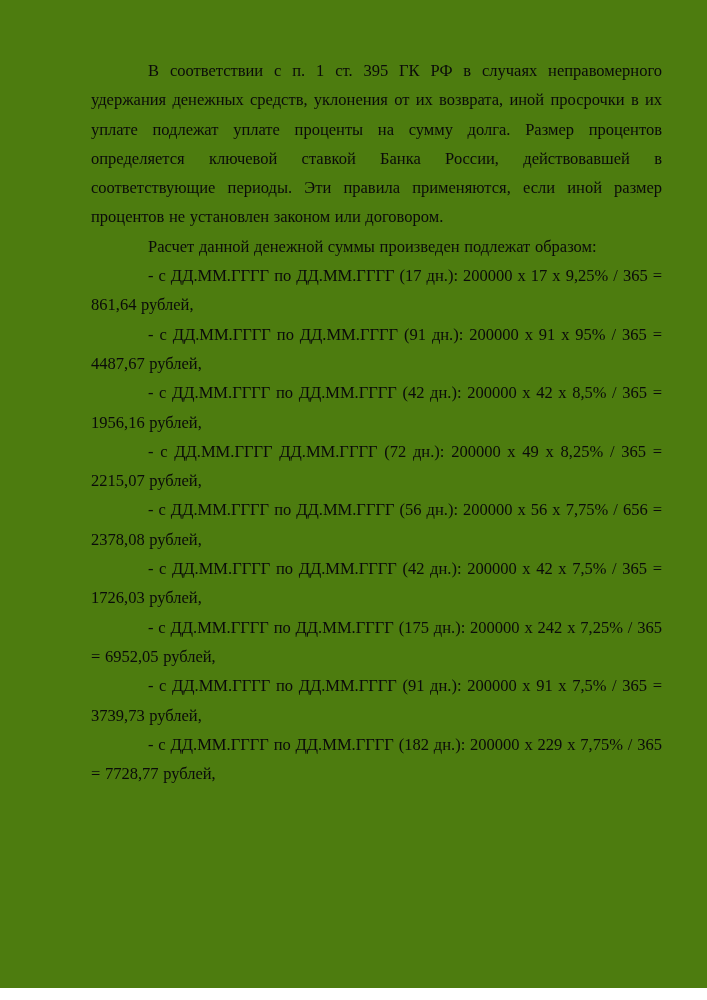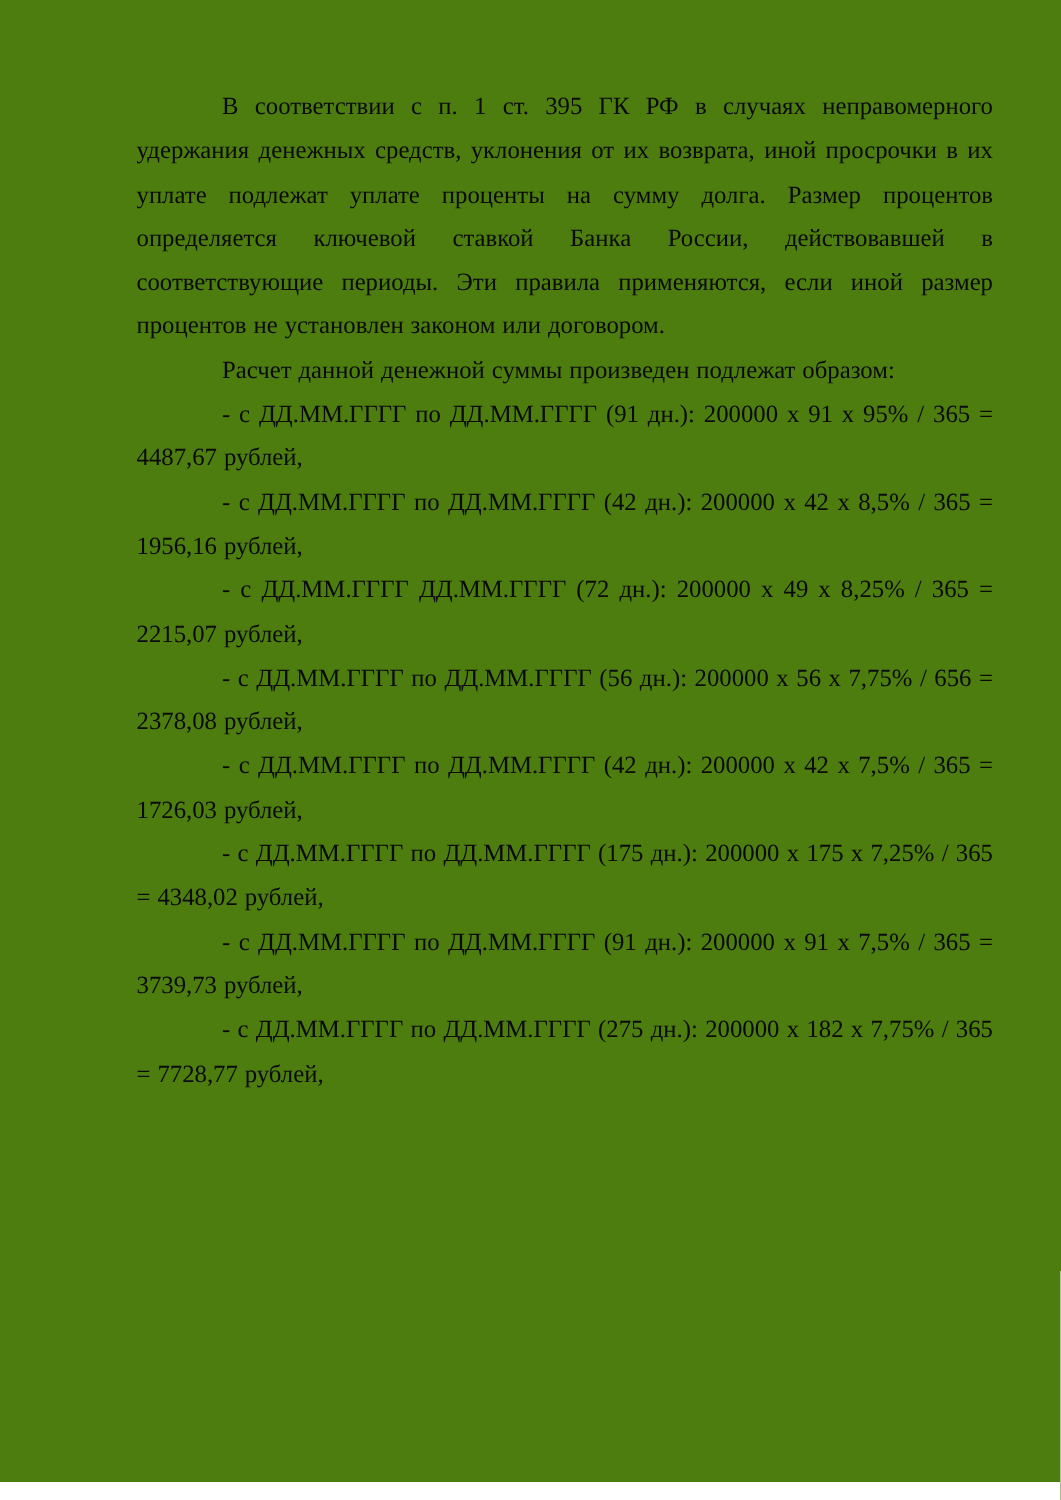--- a/index.html
+++ b/index.html
@@ -27,21 +27,22 @@
     color: #0a0a0a;
     word-spacing: 0.5px;
   }
 </style>
 </head>
 <body>
 
 <div class="page">
   <p class="doc-par">В соответствии с п. 1 ст. 395 ГК РФ в случаях неправомерного удержания денежных средств, уклонения от их возврата, иной просрочки в их уплате подлежат уплате проценты на сумму долга. Размер процентов определяется ключевой ставкой Банка России, действовавшей в соответствующие периоды. Эти правила применяются, если иной размер процентов не установлен законом или договором.</p>
   <p class="doc-par">Расчет данной денежной суммы произведен подлежат образом:</p>
+  <p class="doc-par">- с ДД.ММ.ГГГГ по ДД.ММ.ГГГГ (17 дн.): 200000 x 17 x 9,25% / 365 = 861,64 рублей,</p>
   <p class="doc-par">- с ДД.ММ.ГГГГ по ДД.ММ.ГГГГ (91 дн.): 200000 x 91 x 95% / 365 = 4487,67 рублей,</p>
   <p class="doc-par">- с ДД.ММ.ГГГГ по ДД.ММ.ГГГГ (42 дн.): 200000 x 42 x 8,5% / 365 = 1956,16 рублей,</p>
   <p class="doc-par">- с ДД.ММ.ГГГГ ДД.ММ.ГГГГ (72 дн.): 200000 x 49 x 8,25% / 365 = 2215,07 рублей,</p>
   <p class="doc-par">- с ДД.ММ.ГГГГ по ДД.ММ.ГГГГ (56 дн.): 200000 x 56 x 7,75% / 656 = 2378,08 рублей,</p>
   <p class="doc-par">- с ДД.ММ.ГГГГ по ДД.ММ.ГГГГ (42 дн.): 200000 x 42 x 7,5% / 365 = 1726,03 рублей,</p>
-  <p class="doc-par">- с ДД.ММ.ГГГГ по ДД.ММ.ГГГГ (175 дн.): 200000 x 175 x 7,25% / 365 = 4348,02 рублей,</p>
+  <p class="doc-par">- с ДД.ММ.ГГГГ по ДД.ММ.ГГГГ (175 дн.): 200000 x 242 x 7,25% / 365 = 6952,05 рублей,</p>
   <p class="doc-par">- с ДД.ММ.ГГГГ по ДД.ММ.ГГГГ (91 дн.): 200000 x 91 x 7,5% / 365 = 3739,73 рублей,</p>
-  <p class="doc-par">- с ДД.ММ.ГГГГ по ДД.ММ.ГГГГ (275 дн.): 200000 x 182 x 7,75% / 365 = 7728,77 рублей,</p>
+  <p class="doc-par">- с ДД.ММ.ГГГГ по ДД.ММ.ГГГГ (182 дн.): 200000 x 229 x 7,75% / 365 = 7728,77 рублей,</p>
 </div>
 
 </body></html>

